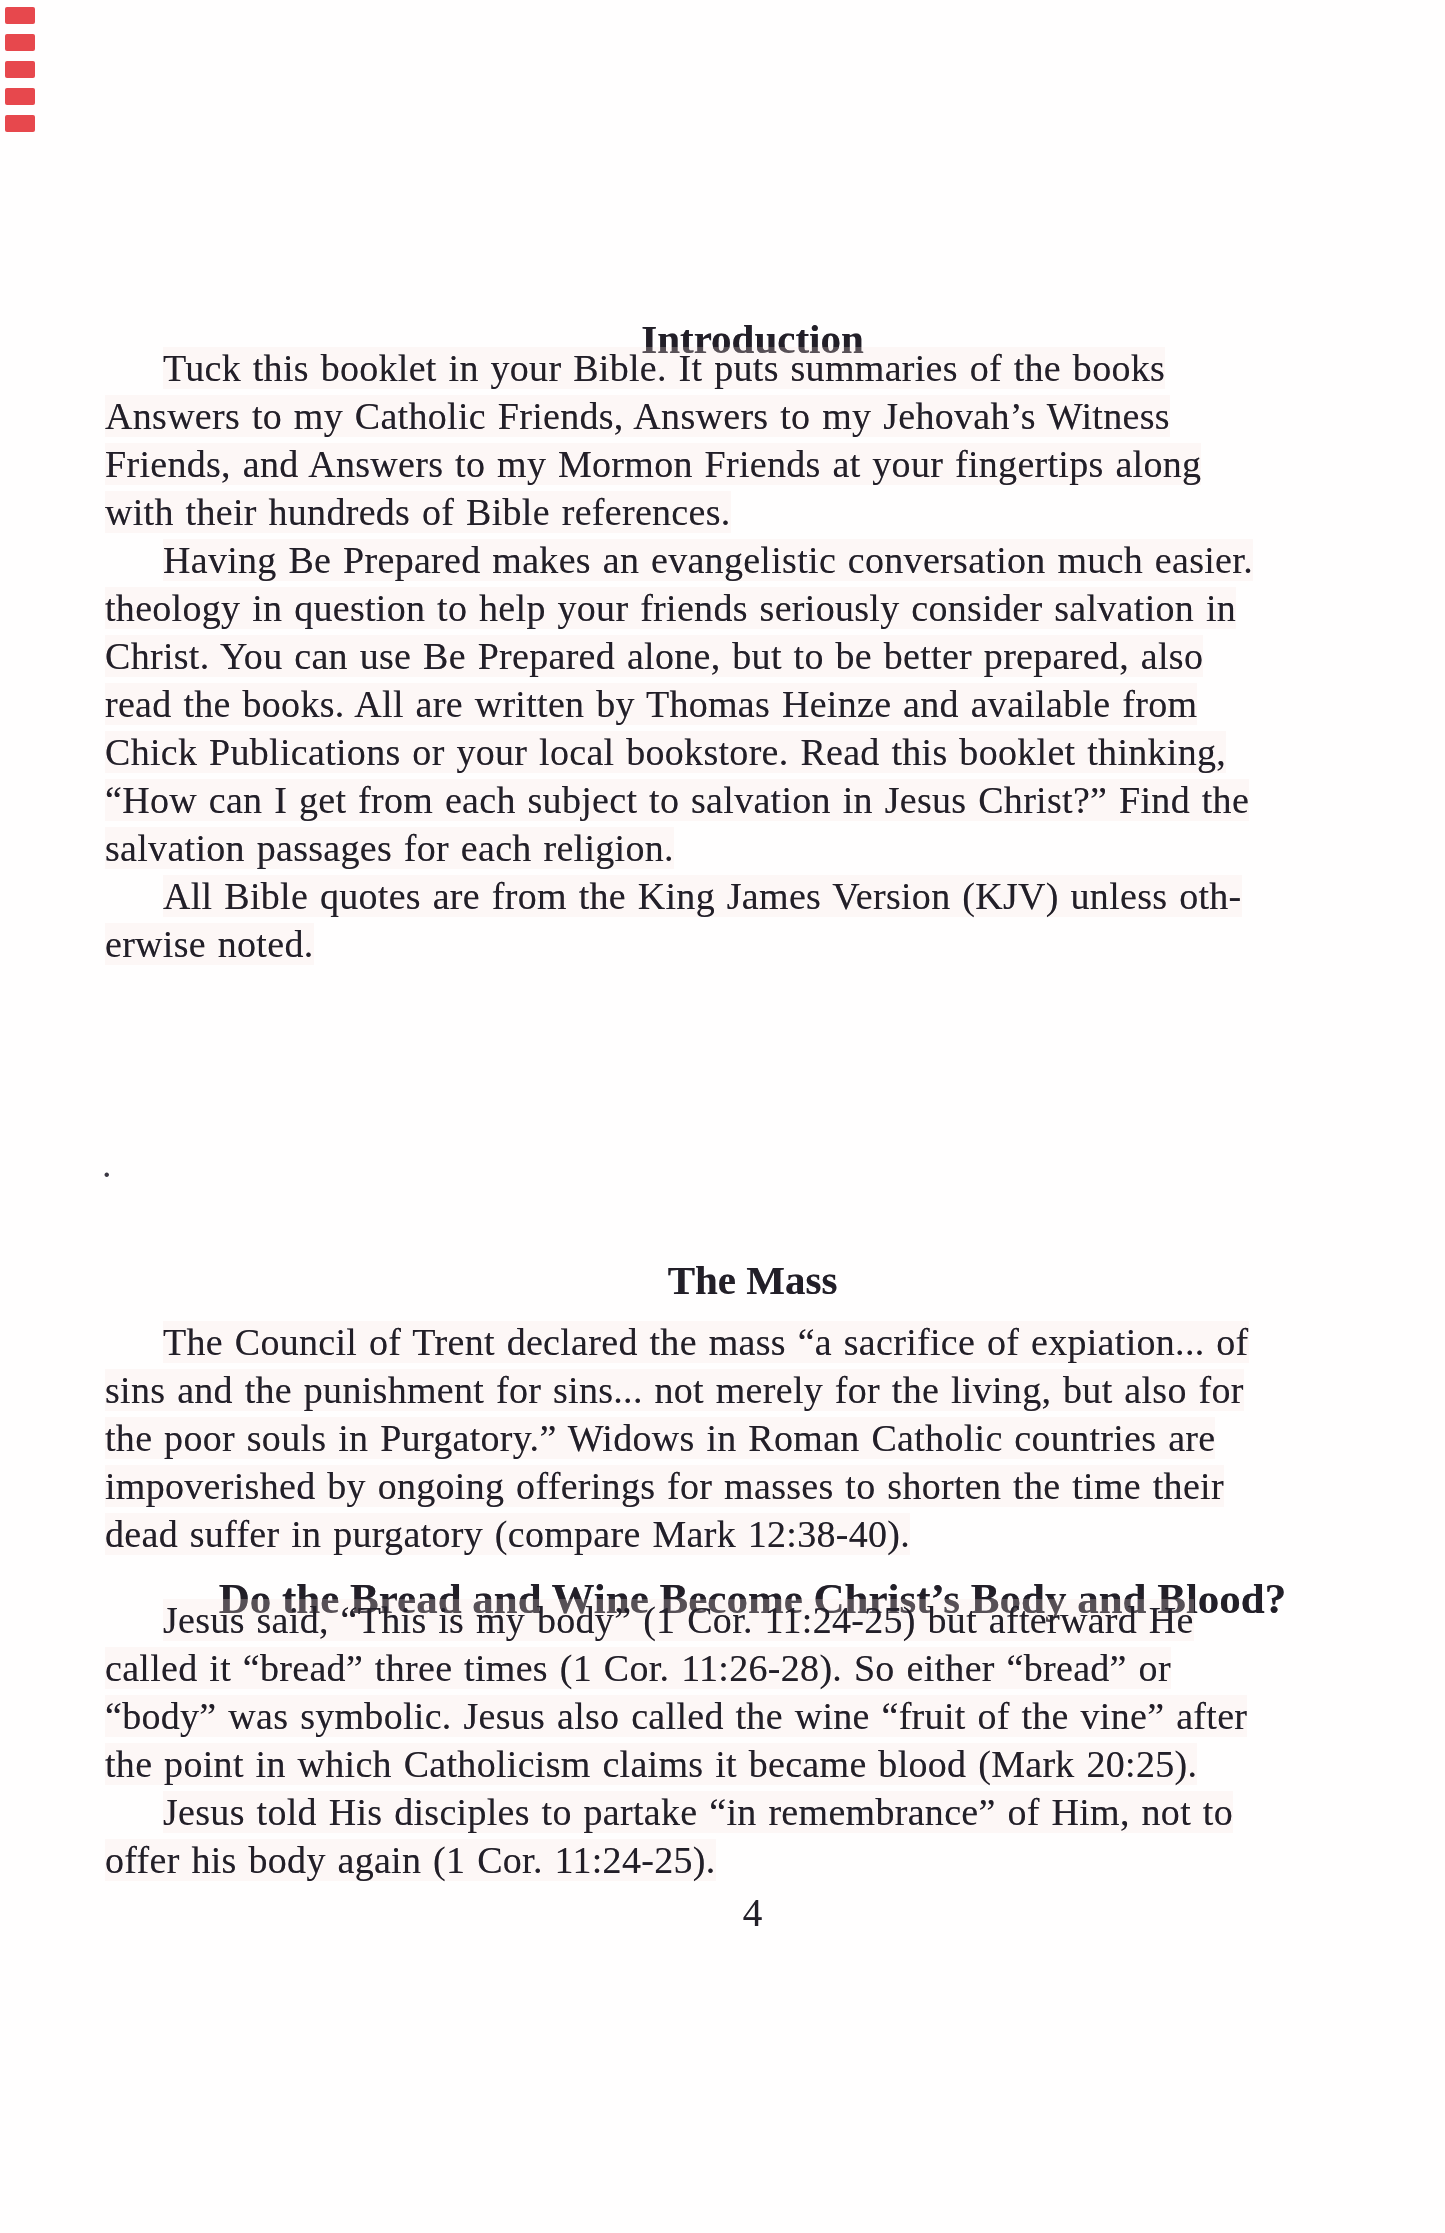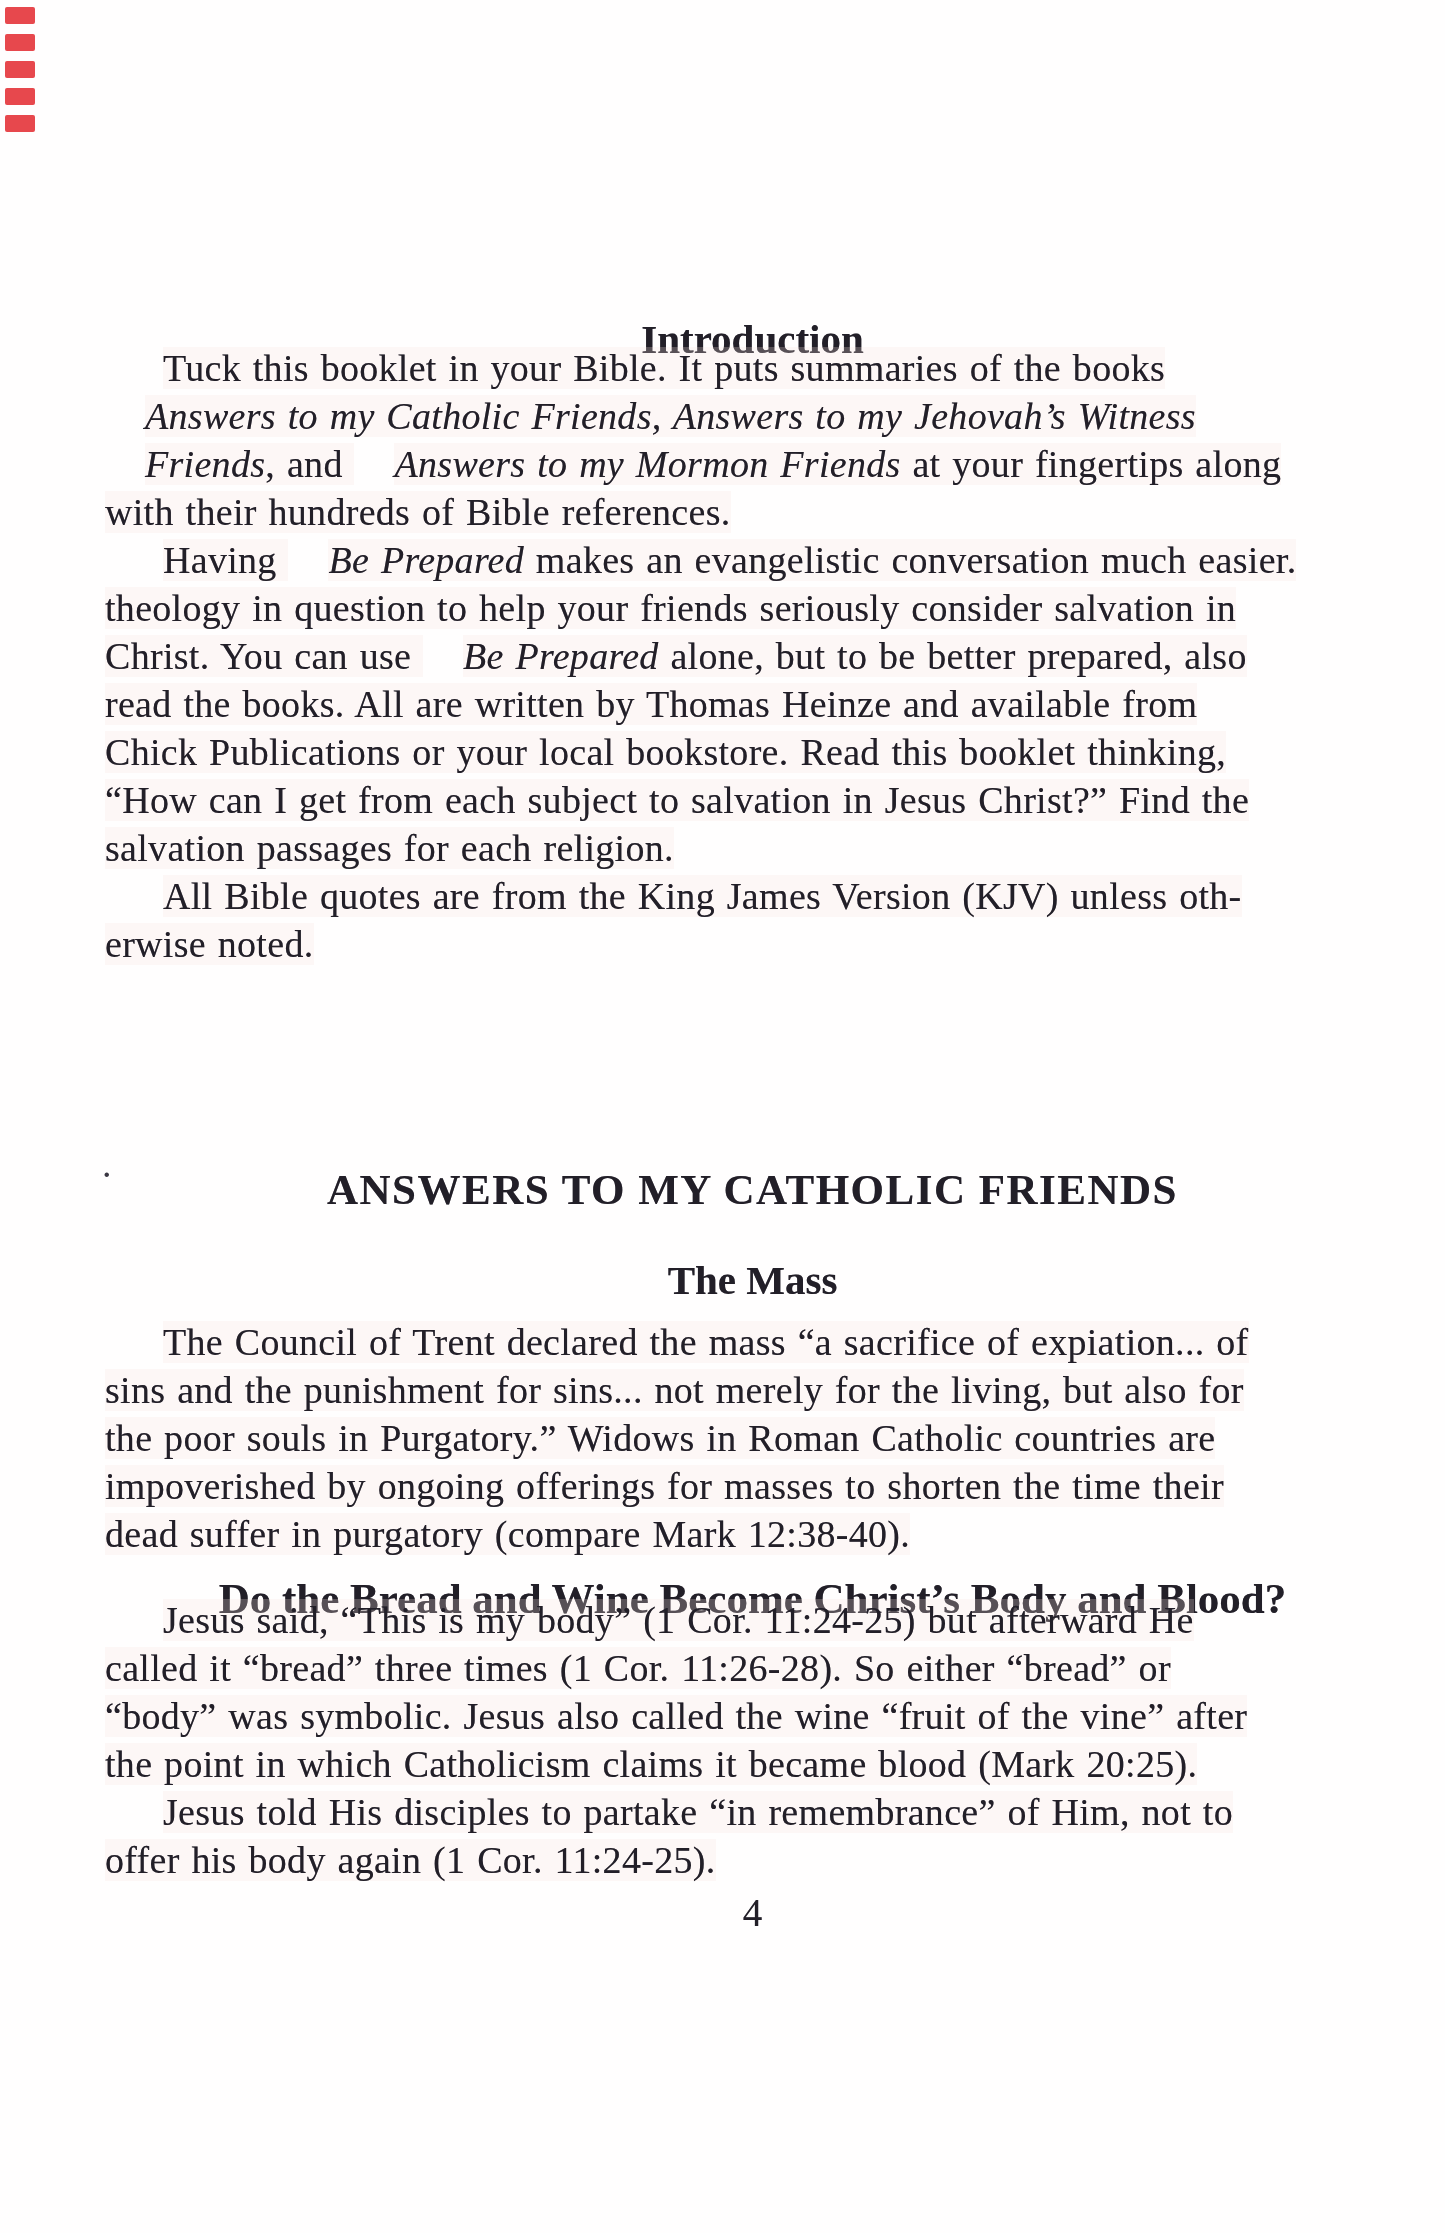--- a/index.html
+++ b/index.html
@@ -33,21 +33,21 @@
   .block1{top:344px;}
   .block2{top:1318px;}
   .block3{top:1596px;}
   .line{
     height:48px;line-height:48px;font-size:38px;
     white-space:pre;letter-spacing:.3px;word-spacing:2px;
     text-shadow:0 0 0.6px rgba(25,22,35,.5);
   }
   .line.indent{padding-left:58px;}
   .seg{background:rgba(249,226,222,.25);}
-  .italic{font-style:italic;margin-left:40px;}
+  .italic{}
 
   .stray{position:absolute;left:102px;top:1140px;height:48px;line-height:48px;
          font-size:38px;color:#3a3742;}
 
   .pagenum{
     position:absolute;left:105px;top:1890px;width:1295px;
     text-align:center;font-size:39px;
     text-shadow:0 0 0.6px rgba(25,22,35,.5);
   }
 </style>
@@ -77,21 +77,20 @@
       <div class="line"><span class="seg">read the books. All are written by Thomas Heinze and available from</span></div>
       <div class="line"><span class="seg">Chick Publications or your local bookstore. Read this booklet thinking,</span></div>
       <div class="line"><span class="seg">“How can I get from each subject to salvation in Jesus Christ?” Find the</span></div>
       <div class="line"><span class="seg">salvation passages for each religion.</span></div>
       <div class="line indent"><span class="seg">All Bible quotes are from the King James Version (KJV) unless oth-</span></div>
       <div class="line"><span class="seg">erwise noted.</span></div>
     </div>
 
   <div class="stray">.</div>
 
-  <h1 class="h h-answers">ANSWERS TO MY CATHOLIC FRIENDS</h1>
 
   <h2 class="h h-mass">The Mass</h2>
 
   <div class="lines block2">
       <div class="line indent"><span class="seg">The Council of Trent declared the mass “a sacrifice of expiation... of</span></div>
       <div class="line"><span class="seg">sins and the punishment for sins... not merely for the living, but also for</span></div>
       <div class="line"><span class="seg">the poor souls in Purgatory.” Widows in Roman Catholic countries are</span></div>
       <div class="line"><span class="seg">impoverished by ongoing offerings for masses to shorten the time their</span></div>
       <div class="line"><span class="seg">dead suffer in purgatory (compare Mark 12:38-40).</span></div>
     </div>

